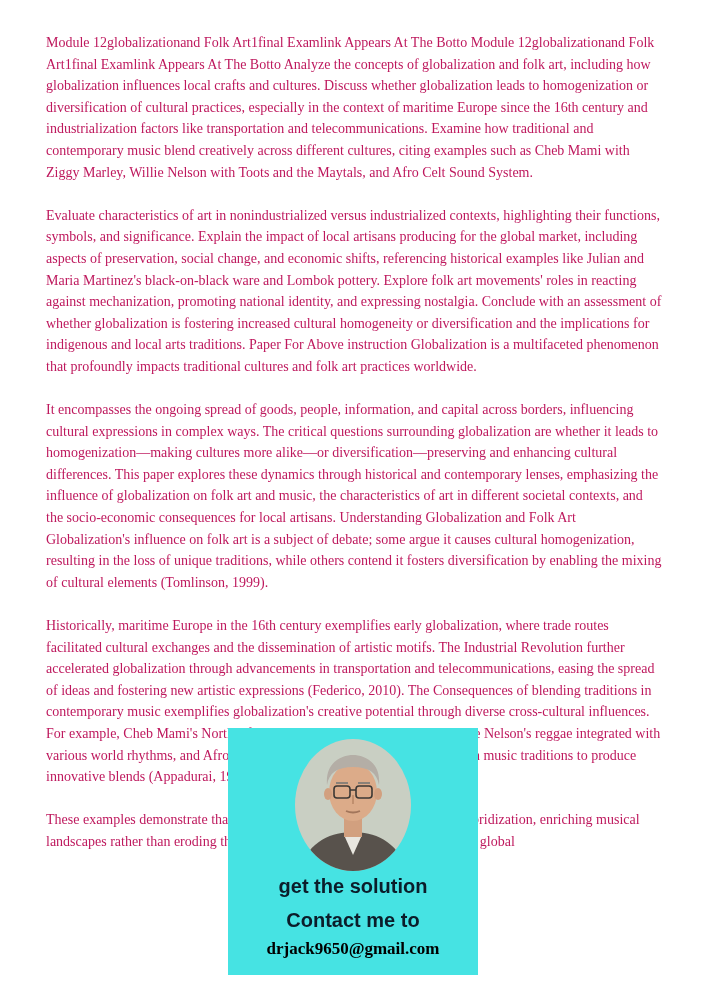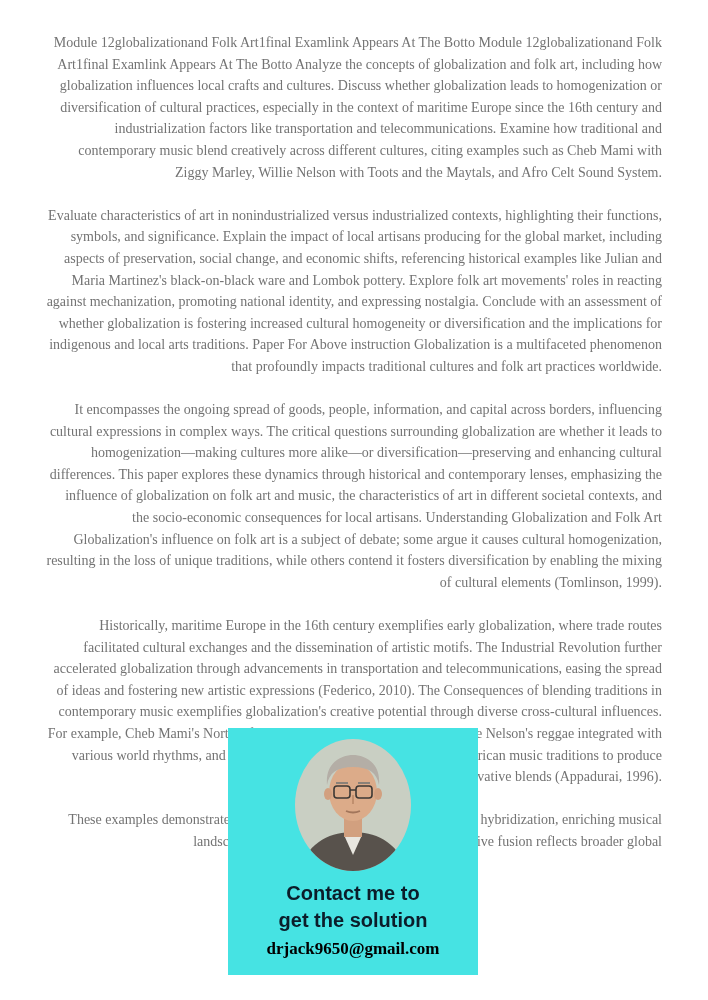--- a/index.html
+++ b/index.html
@@ -14,22 +14,22 @@
     overflow: hidden;
     font-family: "Liberation Serif", serif;
   }
   .text-content {
     position: absolute;
     left: 46px;
     top: 32px;
     width: 616px;
     font-size: 14px;
     line-height: 21.6px;
-    color: #737373;
-    text-align: right;
+    color: #be185d;
+    text-align: left;
   }
   .text-content p {
     margin: 0 0 21.6px 0;
   }
   .contact-card {
     position: absolute;
     left: 228px;
     top: 728px;
     width: 250px;
     height: 247px;
@@ -107,16 +107,16 @@
         <line x1="57" y1="53" x2="63" y2="53" stroke="#3c3834" stroke-width="1.6"></line>
 
         <line x1="43" y1="46" x2="55" y2="46" stroke="#8a8178" stroke-width="2"></line>
         <line x1="65" y1="46" x2="77" y2="46" stroke="#8a8178" stroke-width="2"></line>
 
         <line x1="60" y1="58" x2="60" y2="67" stroke="#c08f6e" stroke-width="2"></line>
         <path d="M53 74 Q60 77 67 74" fill="none" stroke="#a3765b" stroke-width="1.8"></path>
       </g>
     </svg>
   </div>
+  <div class="contact-line">get the solution</div>
   <div class="contact-line first">Contact me to</div>
-  <div class="contact-line">get the solution</div>
   <div class="contact-email">drjack9650@gmail.com</div>
 </div>
 
 </body></html>

